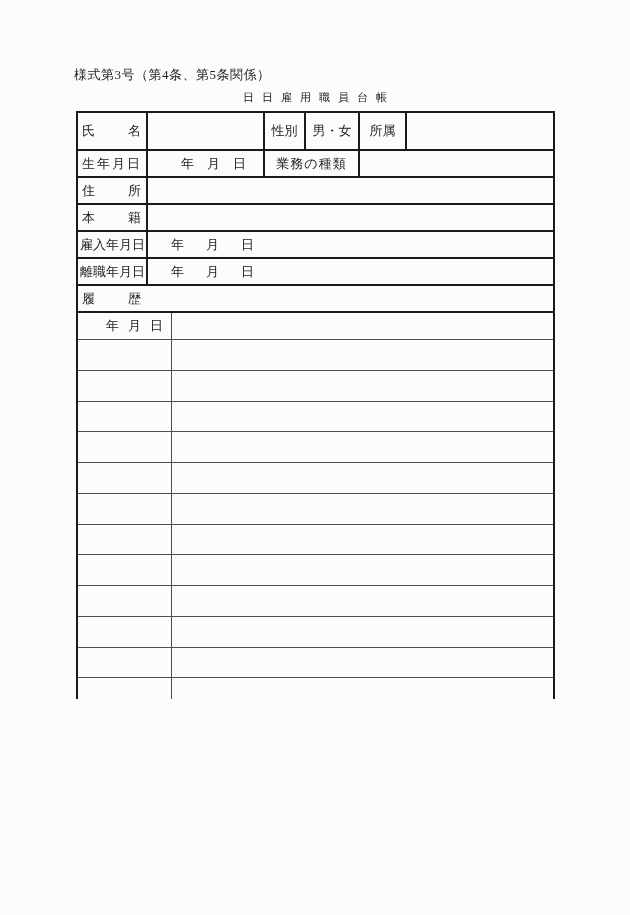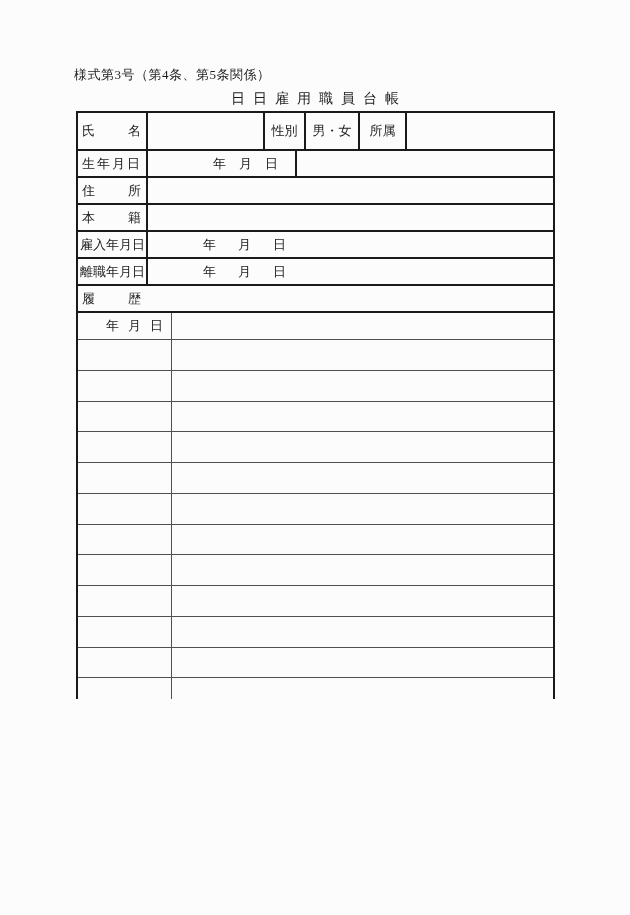--- a/index.html
+++ b/index.html
@@ -15,21 +15,21 @@
     font-family:"Liberation Serif","DejaVu Serif",serif;
     color:var(--ink);
   }
   .page{position:relative;width:630px;height:699px;overflow:hidden;background:var(--bg);}
   .form-no{
     position:absolute;left:74px;top:66px;
     font-size:13px;letter-spacing:0.5px;white-space:nowrap;
   }
   .title{
     position:absolute;left:0;top:90px;width:630px;
-    text-align:center;font-size:14px;white-space:nowrap;
+    text-align:center;font-size:11px;white-space:nowrap;
   }
   .title span{letter-spacing:8px;margin-right:-8px;}
 
   .reg-table{
     position:absolute;left:76px;top:111px;
     width:479px;height:702px;
     border:2px solid var(--thick);
     box-sizing:border-box;
     display:flex;flex-direction:column;
     background:var(--bg);
@@ -39,21 +39,21 @@
     box-sizing:border-box;display:flex;align-items:center;
     font-size:13px;white-space:nowrap;overflow:hidden;min-width:0;
   }
   
   .bb2{border-bottom:2px solid var(--thick);}
   .bb1{border-bottom:1px solid var(--thin);padding-left:24px;}
   .br2{border-right:2px solid var(--thick);}
   .br1{border-right:1px solid var(--thin);}
   
   .rh-name{height:38px;}
-  .rh{height:27px;gap:32px;}
+  .rh{height:27px;}
   .hrow{flex:1 1 0;}
   .rh-box{height:70px;}
   
   .c-label{width:70px;flex:none;}
   .c-name{width:117px;flex:none;}
   .c-seibetsu{width:41px;flex:none;}
   .c-danjo{width:54px;flex:none;}
   .c-shozoku{width:47px;flex:none;}
   .c-gyomu{width:95px;flex:none;}
   .fill{flex:1 1 0;}
@@ -86,20 +86,21 @@
       <div class="cell c-name br2"></div>
       <div class="cell c-seibetsu br2 center">性別</div>
       <div class="cell c-danjo br2 center">男・女</div>
       <div class="cell c-shozoku br2 center">所属</div>
       <div class="cell fill"></div>
     </div>
 
     <div class="row rh bb2">
       <div class="cell c-label br2 pad4 sp4a">生年月日</div>
       <div class="cell c-name br2 ymd-center">年　月　日</div>
+      <div class="cell c-gyomu br2 center sp-gyomu">業務の種類</div>
       <div class="cell fill"></div>
     </div>
 
     <div class="row rh bb2">
       <div class="cell c-label br2 pad4 sp2">住所</div>
       <div class="cell fill"></div>
     </div>
 
     <div class="row rh bb2">
       <div class="cell c-label br2 pad4 sp2">本籍</div>

